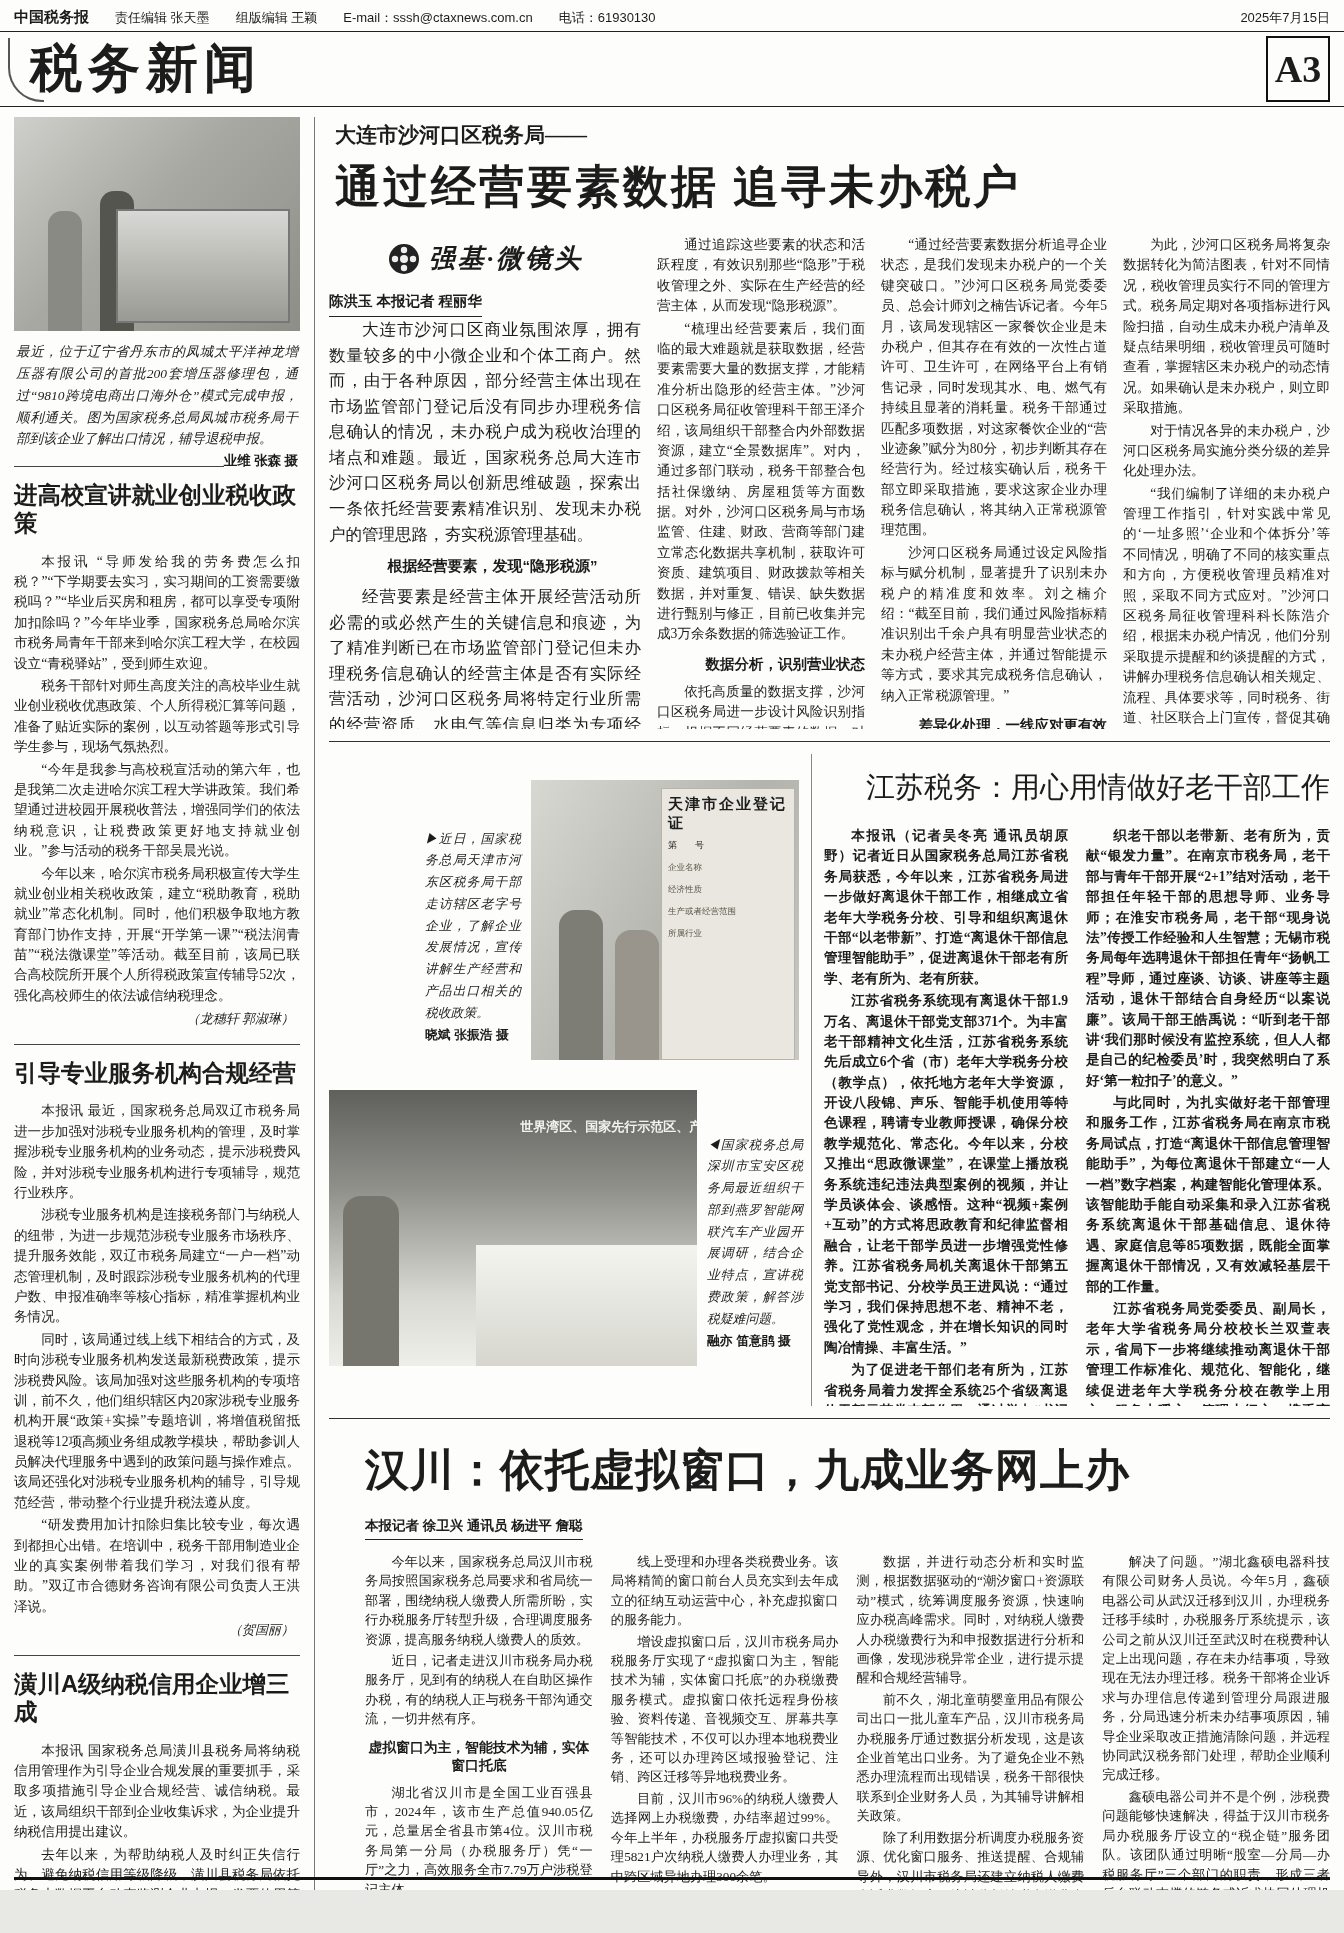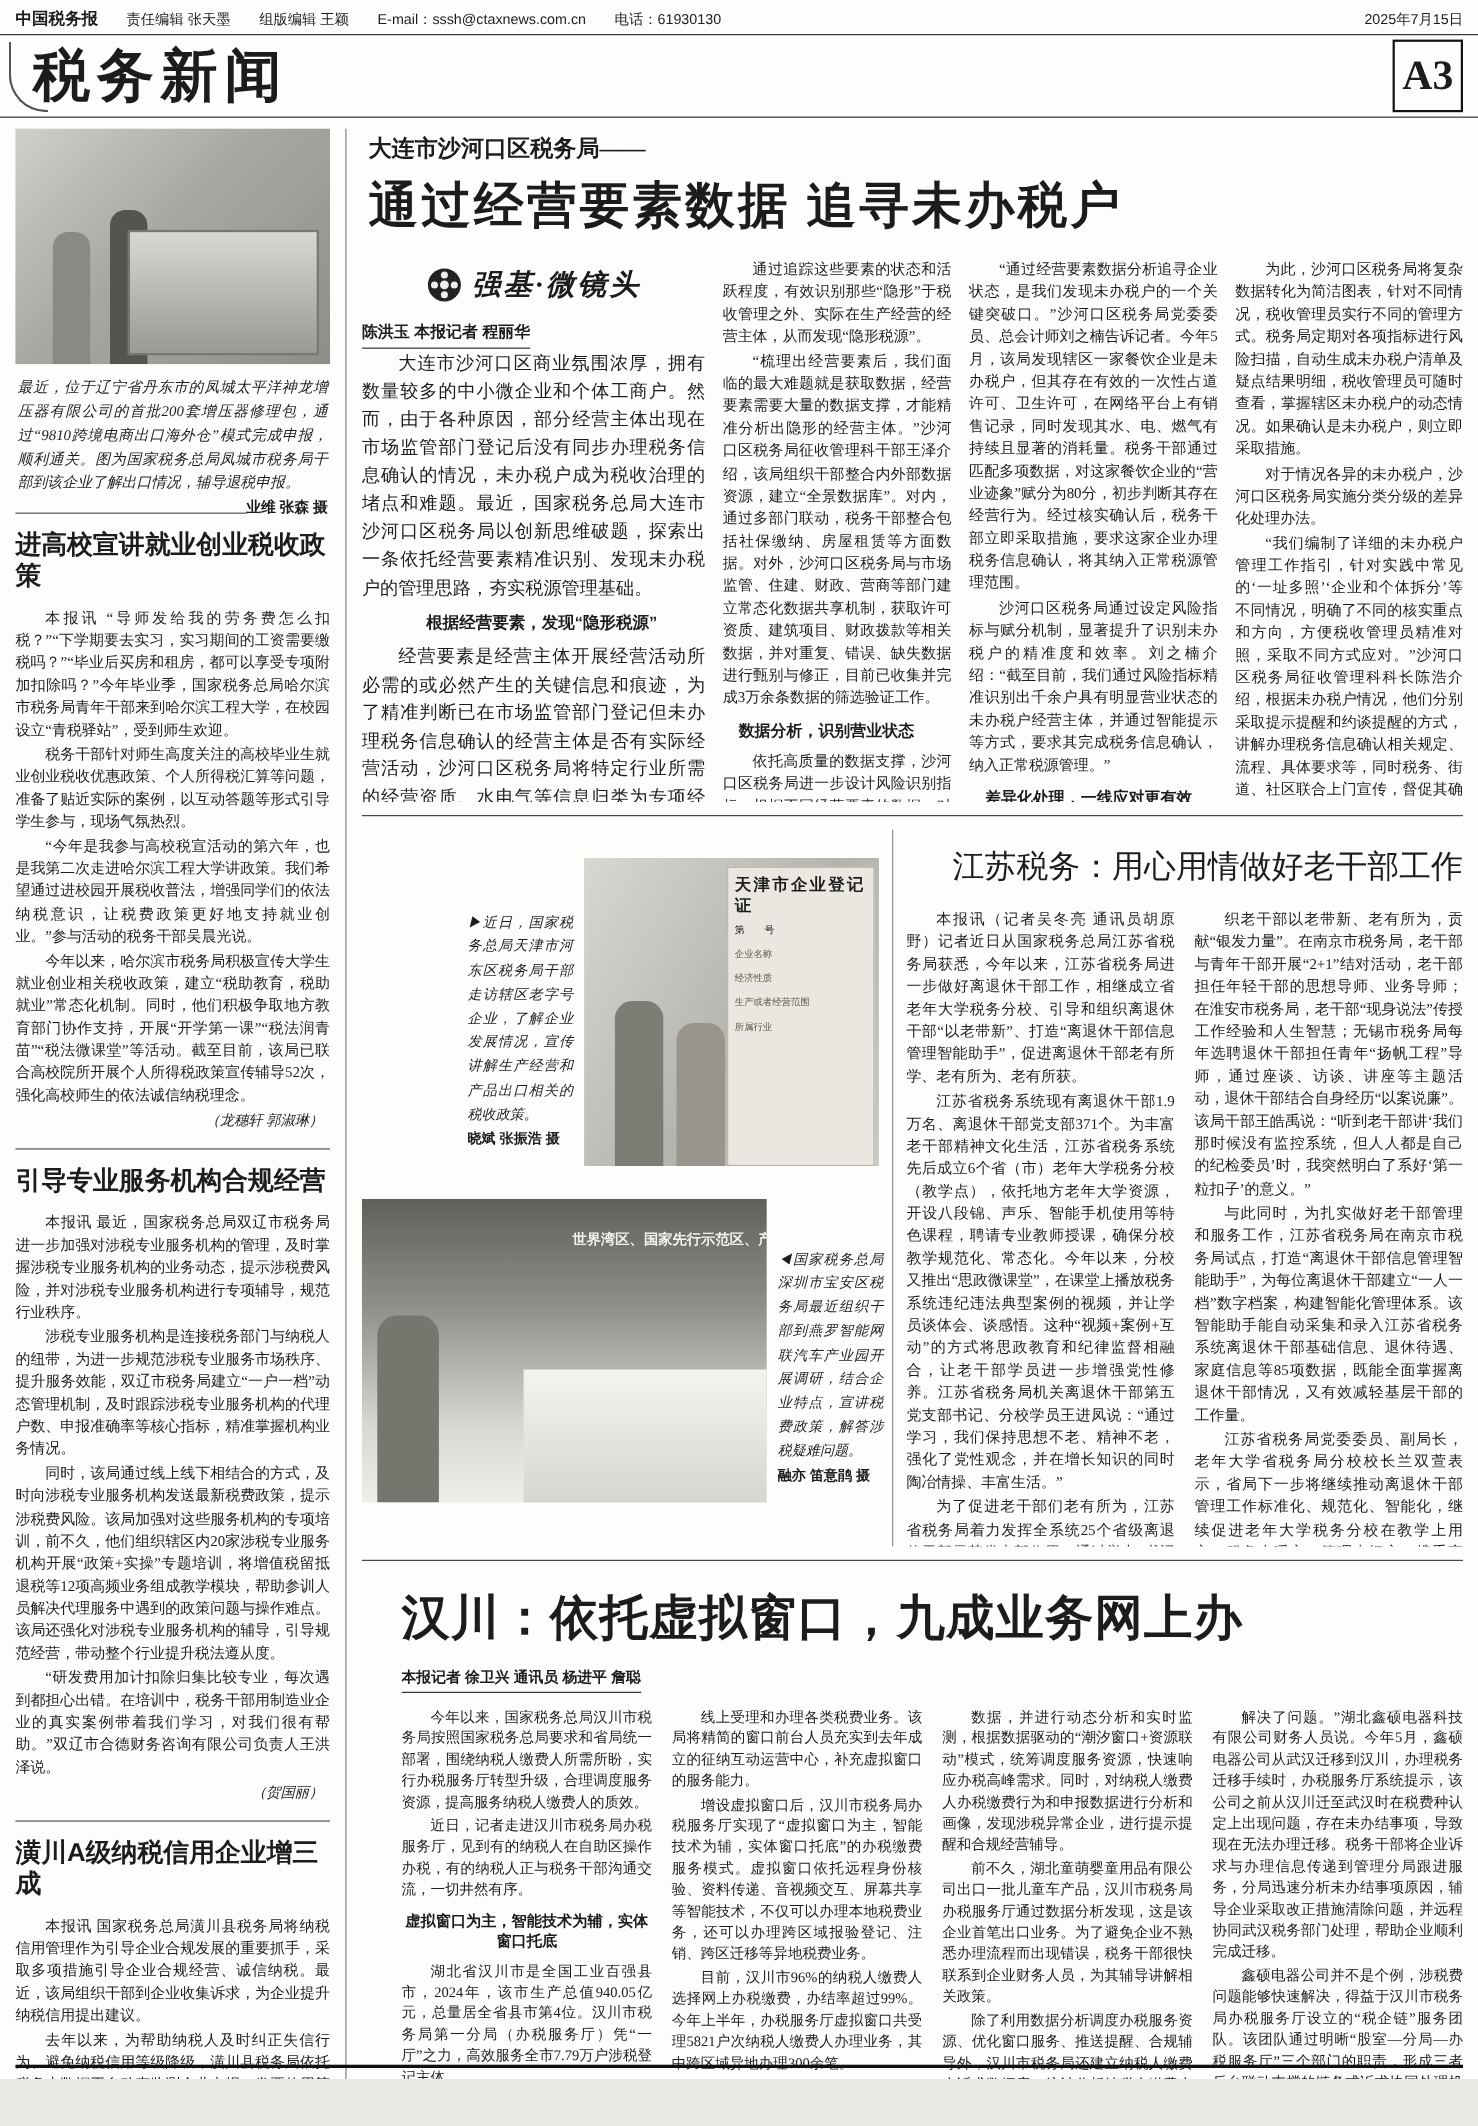--- a/index.html
+++ b/index.html
@@ -31,21 +31,21 @@
   .lphoto .machine{position:absolute;right:10px;bottom:8px;width:170px;height:110px;
           background:linear-gradient(180deg,#d8d8d4,#9a9a94);border:2px solid #777;}
   .lphoto .fig{position:absolute;width:34px;height:120px;background:#6e6e68;border-radius:14px 14px 0 0;bottom:0;}
   .caption{font-style:italic;font-size:13.5px;line-height:1.62;margin:10px 2px 0 2px;text-align:justify;}
   .caption .credit{font-style:normal;font-weight:bold;float:right;}
   .l-divider{border:none;border-top:1px solid #444;margin:16px 0 14px 0;}
   .l-headline{font-family:"Liberation Sans",sans-serif;font-weight:bold;font-size:23.5px;
               letter-spacing:0px;margin:6px 0 14px 0;line-height:1.2;}
   .para{font-size:13.6px;line-height:1.5;text-align:justify;margin:0 0 2px 0;text-indent:2em;}
   .subhead{font-family:"Liberation Sans",sans-serif;font-weight:bold;font-size:14.5px;
-           margin:10px 0 8px 0;text-indent:1em;}
+           margin:10px 0 8px 0;text-indent:1em;text-align:right;}
   .signoff{font-size:13px;text-align:right;font-style:italic;margin:4px 6px 0 0;}
   
   .lead{height:612px;overflow:hidden;}
   .kicker{font-family:"Liberation Serif",serif;font-weight:bold;font-size:21px;margin:4px 0 8px 6px;}
   .lead-headline{font-family:"Liberation Serif",serif;font-weight:bold;font-size:45px;
                  letter-spacing:3px;margin:0 0 18px 6px;white-space:nowrap;}
   .lead-cols{display:flex;gap:16px;}
   .lead-c1{width:312px;flex:none;}
   .lead-c2{width:208px;flex:none;}
   .lead-c3{width:226px;flex:none;}
@@ -78,21 +78,21 @@
   .photo2{width:368px;height:276px;flex:none;position:relative;
           background:linear-gradient(180deg,#5f5f5c 0%,#8f8f8a 35%,#d9d9d3 75%,#efefe9 100%);overflow:hidden;}
   .photo2 .banner{position:absolute;left:52%;top:28px;font-size:13px;font-weight:bold;color:#f3f3ee;
                   font-family:"Liberation Sans",sans-serif;white-space:nowrap;}
   .photo2 .model{position:absolute;bottom:0;left:40%;width:60%;height:44%;
                  background:linear-gradient(180deg,#f4f4ef,#d6d6cf);}
   .photo2 .person{position:absolute;bottom:0;left:14px;width:56px;height:170px;background:#76766f;border-radius:18px 18px 0 0;}
   .js-headline{font-family:"Liberation Sans",sans-serif;font-weight:normal;font-size:29px;
                text-align:right;margin:14px 0 18px 0;white-space:nowrap;}
   .js-cols{display:flex;gap:18px;}
-  .js-col{flex:1;min-width:0;}
+  .js-col{flex:1;min-width:0;font-weight:bold;}
   
   .hanchuan{margin-left:36px;height:460px;overflow:hidden;}
   .hc-headline{font-family:"Liberation Sans",sans-serif;font-weight:bold;font-size:44px;
                letter-spacing:1px;margin:10px 0 16px 0;white-space:nowrap;}
   .hc-byline{font-family:"Liberation Sans",sans-serif;font-weight:bold;font-size:13.5px;
              border-bottom:1.5px solid #222;padding-bottom:4px;margin-bottom:12px;display:inline-block;}
   .hc-cols{display:flex;gap:18px;}
   .hc-col{flex:1;min-width:0;}
   .hc-col .para{font-size:13.2px;line-height:1.47;}
   .hc-col .subhead{font-size:13.8px;text-indent:0;text-align:center;}

